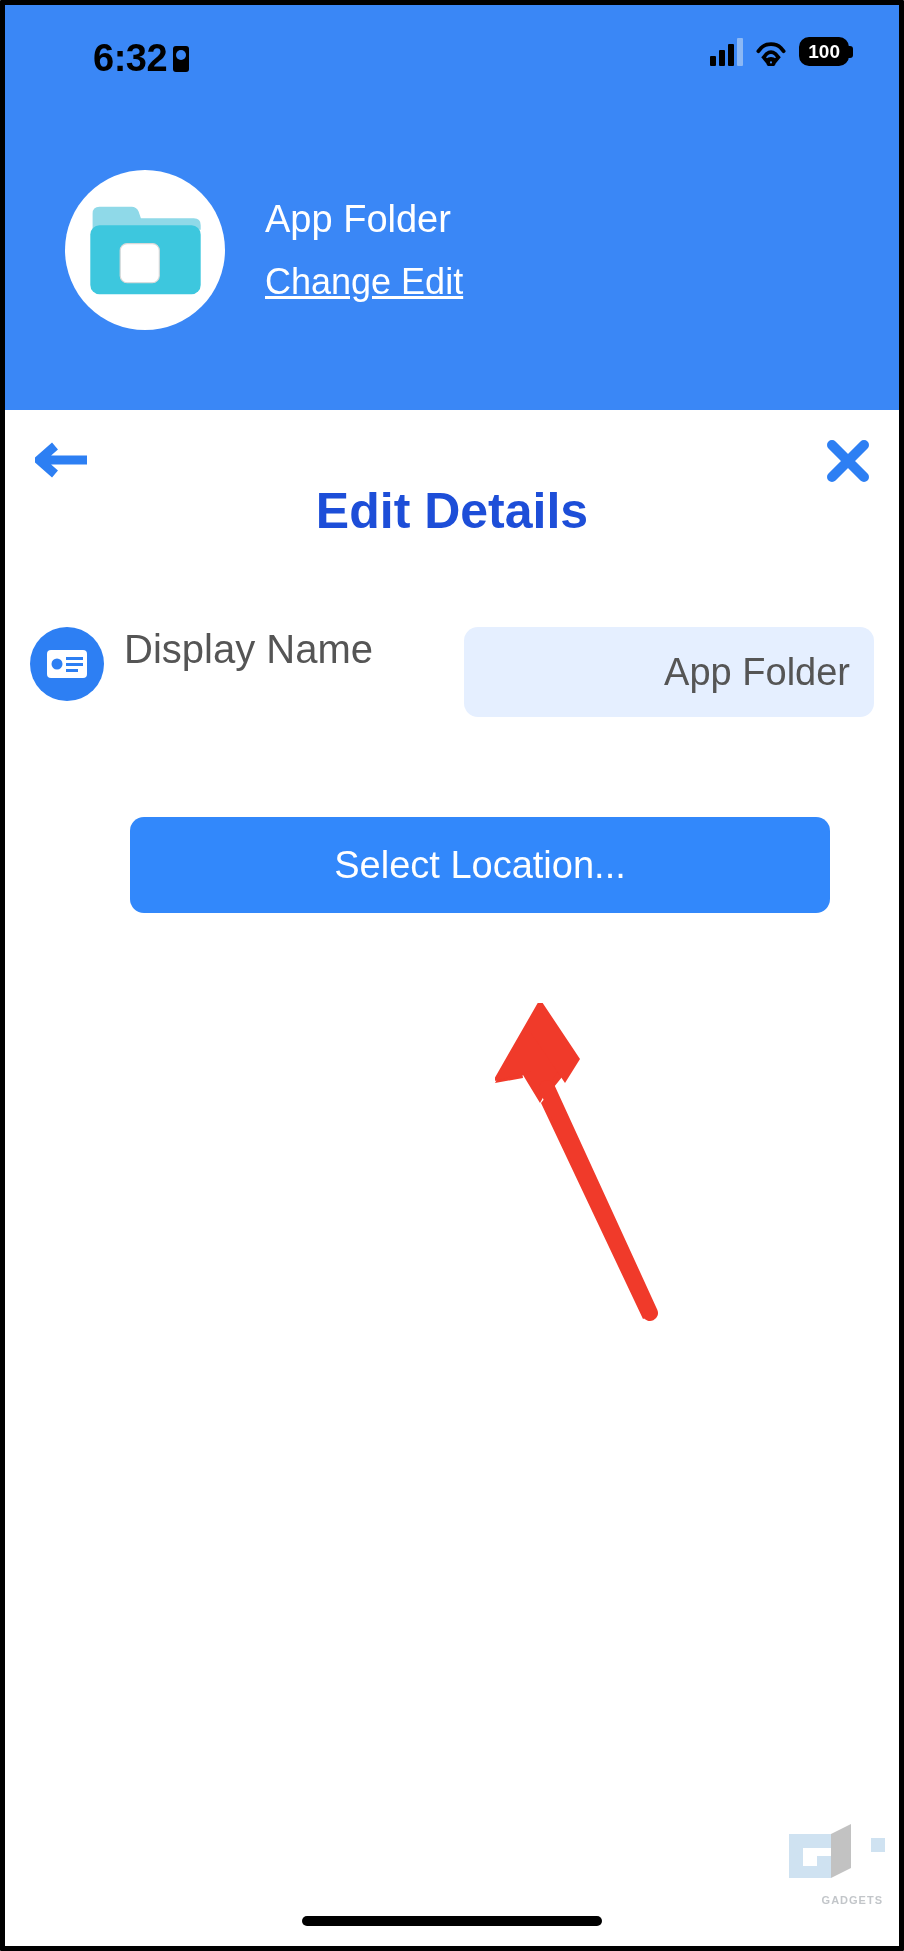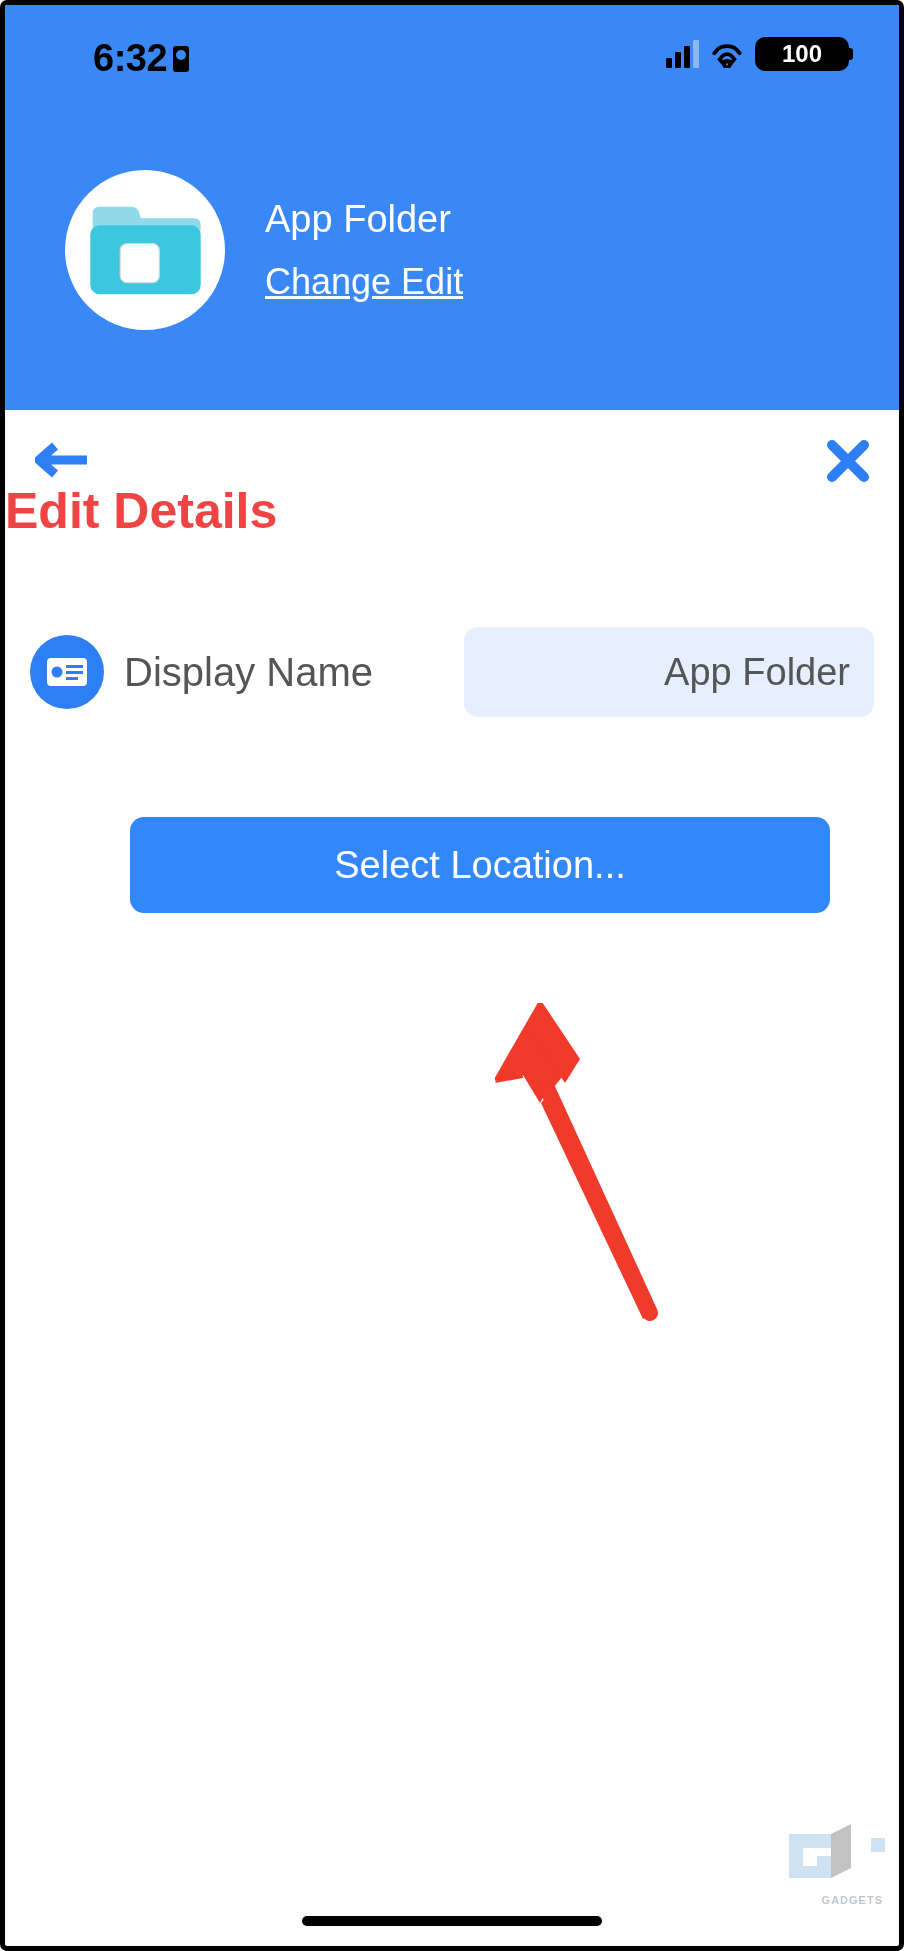--- a/index.html
+++ b/index.html
@@ -12,21 +12,21 @@
       width: 904px;
       height: 1951px;
       position: relative;
       background: #fff;
       overflow: hidden;
     }
     .frame {
       position: absolute;
       inset: 0;
       border: 5px solid #000;
-      border-radius: 7px;
+      border-radius: 1px;
       background: #fff;
       overflow: hidden;
     }
     .status-bar {
       height: 115px;
       background: #3a87f6;
       display: flex;
       justify-content: space-between;
       align-items: flex-start;
       padding: 32px 50px 0 88px;
@@ -73,22 +73,22 @@
       border-radius: 1px;
     }
     .signal-bars div:nth-child(1){height:10px}
     .signal-bars div:nth-child(2){height:16px}
     .signal-bars div:nth-child(3){height:22px}
     .signal-bars div:nth-child(4){height:28px;background:#8bb8f5}
     .wifi-icon svg { width: 32px; height: 28px; display: block; }
     .battery-badge {
       border: 3px solid #000;
       border-radius: 10px;
-      padding: 2px 24px;
-      font-size: 24px;
+      padding: 2px 6px;
+      font-size: 19px;
       font-weight: 800;
       background: #000;
       color: #fff;
       position: relative;
       line-height: 1;
       text-align: right;
     }
     .battery-badge::after{
       content:"";
       position:absolute;
@@ -124,29 +124,30 @@
       justify-content: space-between;
       align-items: flex-start;
       padding: 30px 30px 0 30px;
       position: relative;
     }
     .back-arrow svg { width: 54px; height: 40px; display: block; }
     .close-x svg { width: 42px; height: 42px; display: block; }
     .page-title {
       position: absolute;
       left: 0; right: 0;
+      text-align: center;
       top: 72px;
       font-size: 50px;
       font-weight: 700;
-      color: #ef4444;
+      color: #1d4ed8;
     }
     .content { padding: 145px 25px 0 25px; }
     .field-row {
       display: flex;
-      align-items: center;
+      align-items: flex-start;
       gap: 20px;
     }
     .field-icon-circle {
       width: 74px;
       height: 74px;
       background: #2d7ff3;
       border-radius: 50%;
       display: flex;
       align-items: center;
       justify-content: center;

